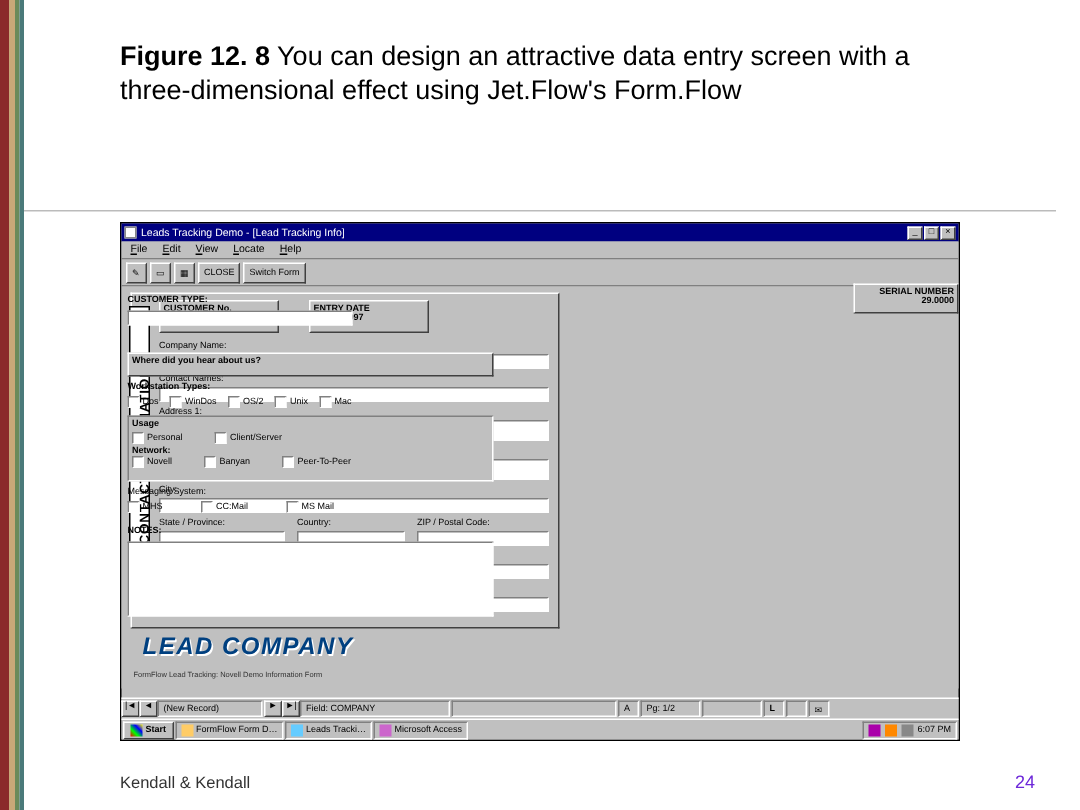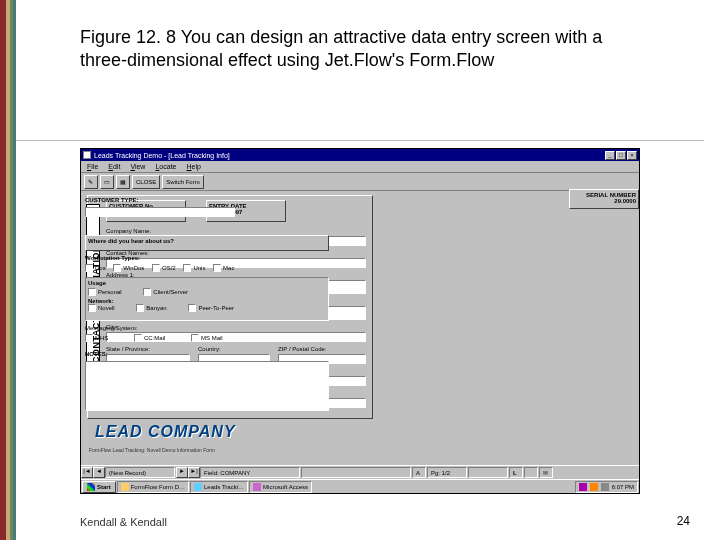--- a/index.html
+++ b/index.html
@@ -10,21 +10,21 @@
     font-family: Arial, sans-serif;
     position: relative;
     overflow: hidden;
   }
   .stripe-red { position:absolute; left:0; top:0; width:6px; height:540px; background:#8b2a2a; }
   .stripe-tan { position:absolute; left:6px; top:0; width:4px; height:540px; background:#c9a878; }
   .stripe-green { position:absolute; left:10px; top:0; width:3px; height:540px; background:#6b8a5a; }
   .stripe-teal { position:absolute; left:13px; top:0; width:3px; height:540px; background:#4a7a7a; }
 
   .caption { position:absolute; left:80px; top:26px; width:560px; font-size:18px; line-height:1.3; color:#000; }
-  .caption b { font-weight:normal; }
+  .caption b { font-weight:bold; }
 
   .divider { position:absolute; left:16px; top:140px; width:688px; height:1px; background:#bbb; }
 
   .screenshot {
     position:absolute; left:80px; top:148px; width:560px; height:346px;
     background:#c0c0c0; border:1px solid #000;
   }
   .titlebar { height:12px; background:linear-gradient(#000080,#000080); display:flex; align-items:center; padding:0 2px; }
   .titlebar-icon { width:8px; height:8px; background:#fff; border:1px solid #888; margin-right:3px; }
   .titlebar-text { color:#fff; font-size:7px; font-family:'MS Sans Serif',Arial; flex:1; }
@@ -64,21 +64,21 @@
   .nav-btn { width:12px; height:11px; background:#c0c0c0; border:1px solid; border-color:#fff #404040 #404040 #fff; font-size:6px; text-align:center; }
 
   .taskbar { position:absolute; left:0; bottom:0; right:0; height:14px; background:#c0c0c0; border-top:1px solid #fff; display:flex; align-items:center; font-size:6px; padding:0 1px; gap:1px; }
   .start-btn { height:12px; padding:0 4px; background:#c0c0c0; border:1px solid; border-color:#fff #404040 #404040 #fff; font-weight:bold; display:flex; align-items:center; gap:2px; }
   .task-btn { height:12px; padding:0 3px; background:#c0c0c0; border:1px solid; border-color:#808080 #fff #fff #808080; display:flex; align-items:center; gap:2px; }
   .tray { margin-left:auto; height:12px; border:1px solid; border-color:#808080 #fff #fff #808080; padding:0 3px; display:flex; align-items:center; gap:3px; }
   .tray-icon { width:8px; height:8px; }
   .clock { font-size:6px; }
 
   .footer-left { position:absolute; left:80px; bottom:12px; font-size:11px; color:#333; }
-  .footer-right { position:absolute; right:30px; bottom:12px; font-size:12px; color:#000000; }
+  .footer-right { position:absolute; right:30px; bottom:12px; font-size:12px; color:#6d28d9; }
 </style>
 </head>
 <body>
 
 <div class="stripe-red"></div>
 <div class="stripe-tan"></div>
 <div class="stripe-green"></div>
 <div class="stripe-teal"></div>
 
 <div class="caption">

